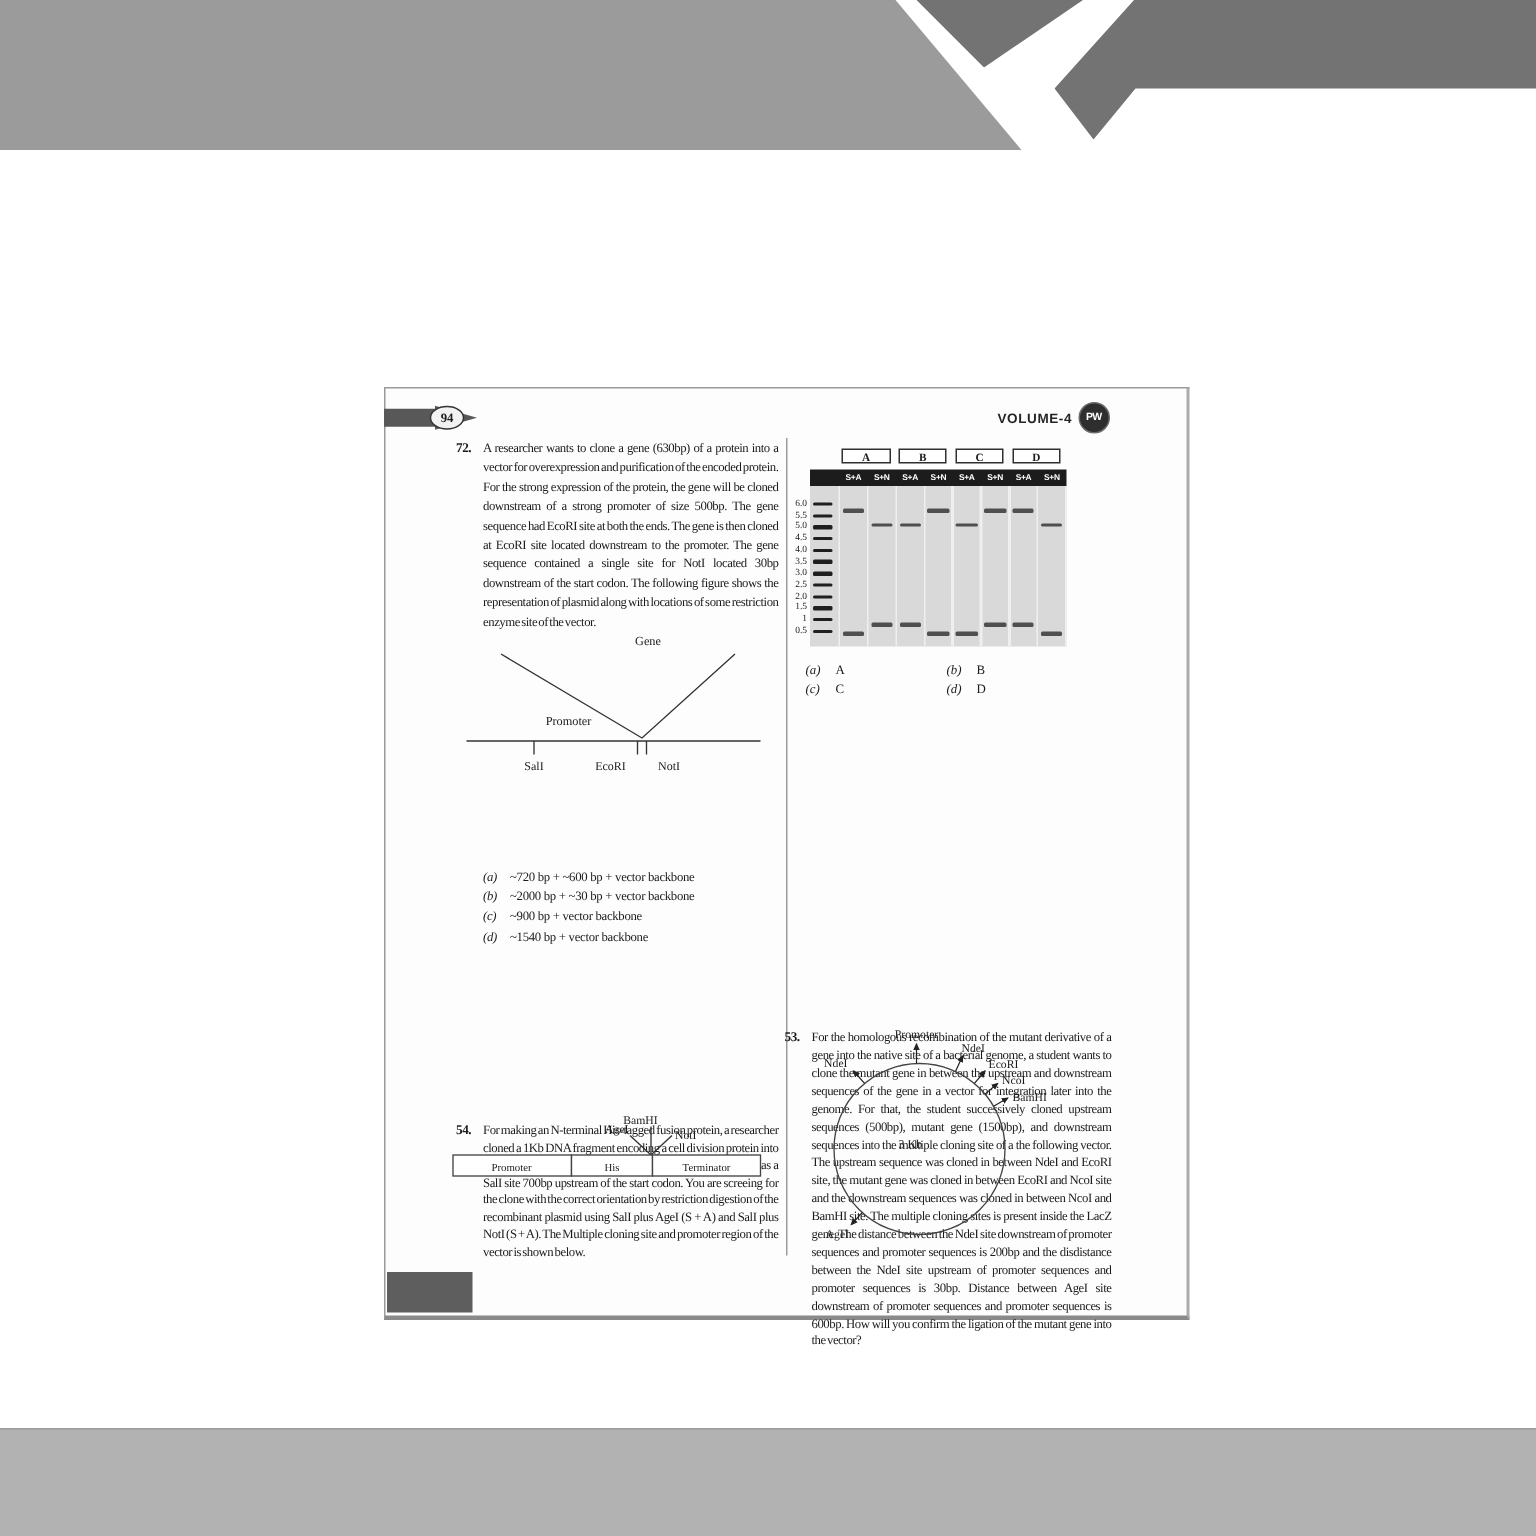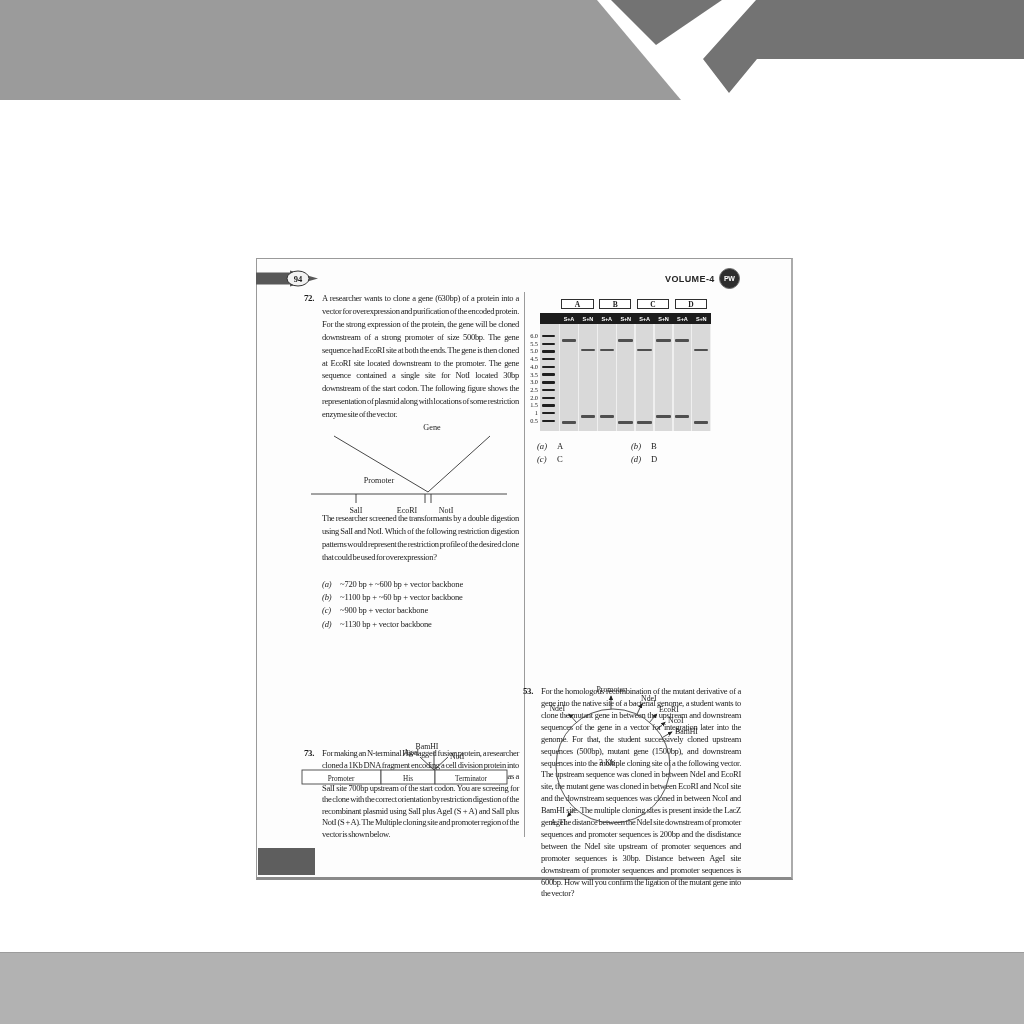--- a/index.html
+++ b/index.html
@@ -83,43 +83,42 @@
     <text x="82" y="68" text-anchor="middle" font-size="8.2">Promoter</text>
     <line x1="14" y1="79" x2="210" y2="79" stroke="#333" stroke-width="0.9"></line>
     <line x1="59" y1="79" x2="59" y2="88" stroke="#333" stroke-width="0.9"></line>
     <line x1="128" y1="79" x2="128" y2="88" stroke="#333" stroke-width="0.9"></line>
     <line x1="134" y1="79" x2="134" y2="88" stroke="#333" stroke-width="0.9"></line>
     <text x="59" y="98" text-anchor="middle" font-size="8">SalI</text>
     <text x="110" y="98" text-anchor="middle" font-size="8">EcoRI</text>
     <text x="149" y="98" text-anchor="middle" font-size="8">NotI</text>
   </svg>
 
-  <div class="tblock q-body" style="left:65px;top:253px;width:197px;">The researcher screened the transformants by a double digestion using SalI and NotI. Which of the following restriction digestion patterns would represent the restriction profile of the desired clone that could be used for overexpression?</div>
 
   <div style="position:absolute;left:65px;top:319px;width:197px;">
     <div class="opt-row">
         <span class="opt-label">(a)</span>
         <span>~720 bp + ~600 bp + vector backbone</span>
       </div>
     <div class="opt-row">
         <span class="opt-label">(b)</span>
-        <span>~1100 bp + ~60 bp + vector backbone</span>
+        <span>~2000 bp + ~30 bp + vector backbone</span>
       </div>
     <div class="opt-row">
         <span class="opt-label">(c)</span>
         <span>~900 bp + vector backbone</span>
       </div>
     <div class="opt-row">
         <span class="opt-label">(d)</span>
-        <span>~1130 bp + vector backbone</span>
+        <span>~1540 bp + vector backbone</span>
       </div>
   </div>
 
   <div class="tblock q73-body qwrap" style="left:65px;top:360px;width:197px;">
-    <span class="qnum">73.</span>
+    <span class="qnum">54.</span>
     <span>For making an N-terminal His-tagged fusion protein, a researcher cloned a 1Kb DNA fragment encoding a cell division protein into the BamHI site of a vector of size 5Kb. The DNA fagment has a SalI site 700bp upstream of the start codon. You are screeing for the clone with the correct orientation by restriction digestion of the recombinant plasmid using SalI plus AgeI (S + A) and SalI plus NotI (S + A). The Multiple cloning site and promoter region of the vector is shown below.</span>
   </div>
 
   <svg class="figsvg" style="left:40px;top:478px;" width="216" height="54" viewBox="0 0 216 54">
     <text x="130" y="12" text-anchor="middle" font-size="7.8">BamHI</text>
     <text x="122" y="18" text-anchor="end" font-size="7.8">AgeI</text>
     <text x="153" y="22" text-anchor="start" font-size="7.8">NotI</text>
     <line x1="137" y1="33" x2="137" y2="14" stroke="#333" stroke-width="0.9"></line>
     <line x1="137" y1="33" x2="123" y2="20" stroke="#333" stroke-width="0.9"></line>
     <line x1="137" y1="33" x2="151" y2="20" stroke="#333" stroke-width="0.9"></line>

